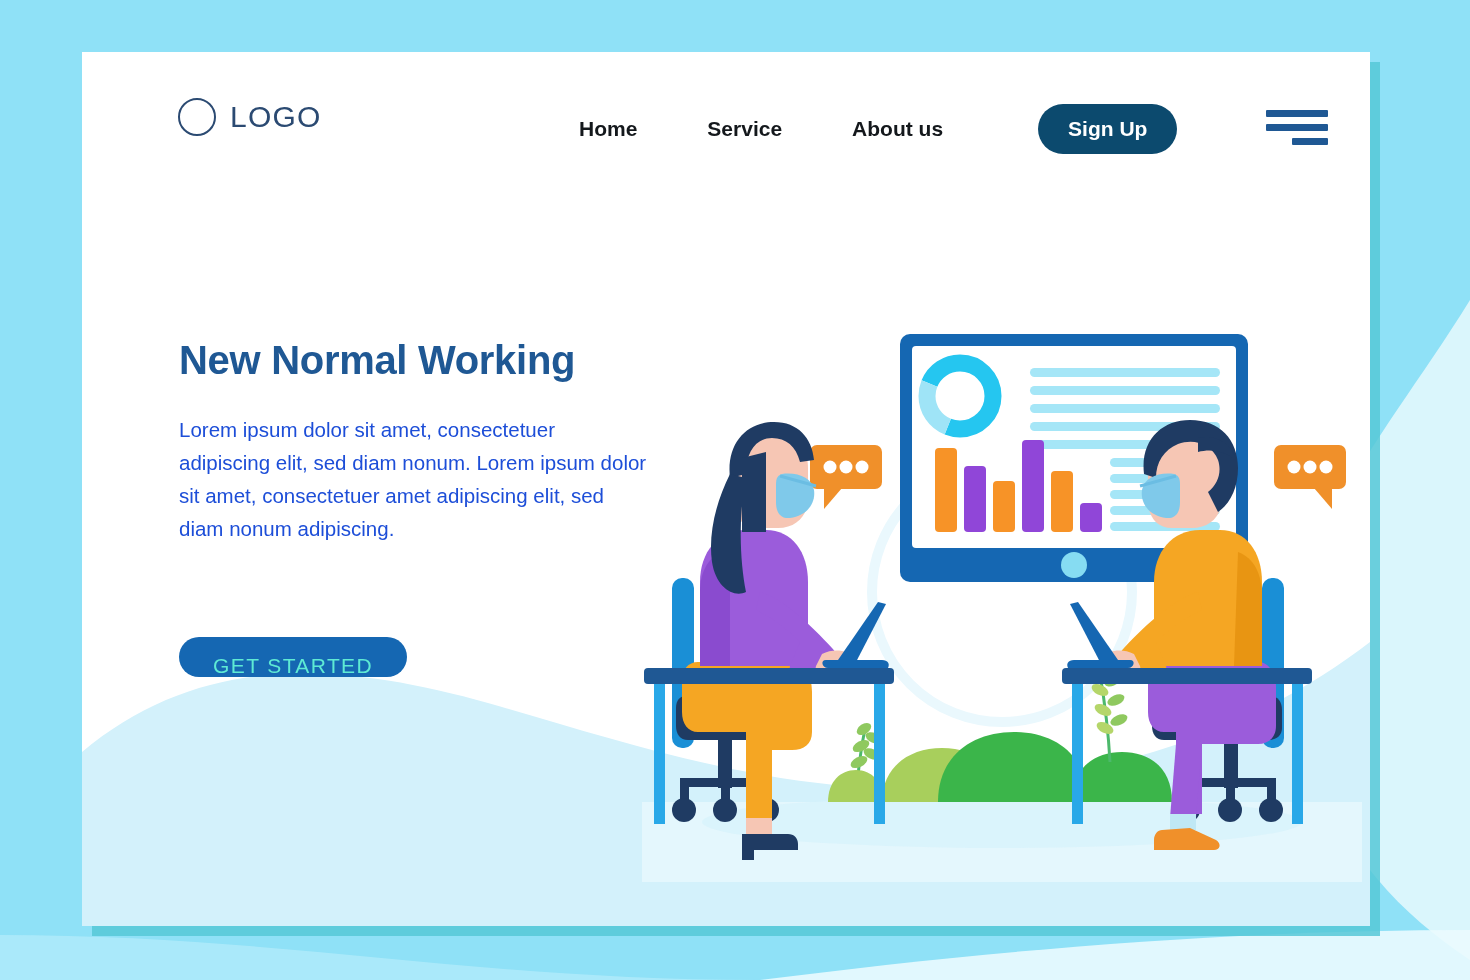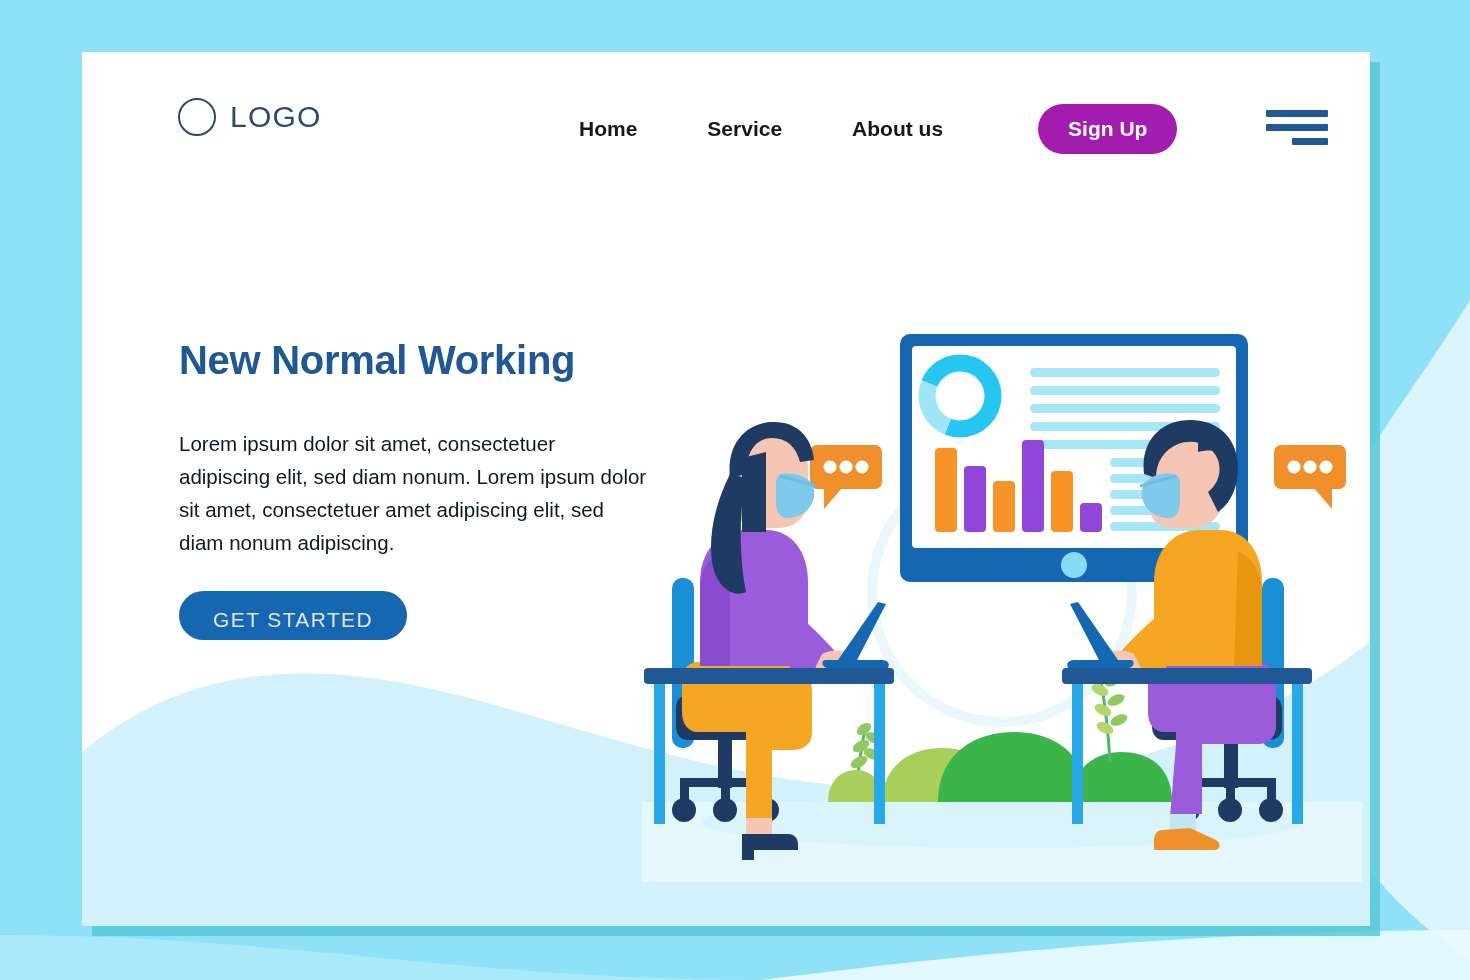--- a/index.html
+++ b/index.html
@@ -45,52 +45,52 @@
     position:absolute; left:470px; top:52px;
     display:flex; align-items:center; gap:16px;
   }
   .nav-link{
     font-size:21px; font-weight:bold; color:#14181c;
     text-decoration:none; padding:0 27px; white-space:nowrap;
     line-height:48px; cursor:pointer;
   }
   .signup-btn{
     margin-left:52px;
-    background:#a21caf; color:#ffffff;
+    background:#0c4a6e; color:#ffffff;
     font-size:21px; font-weight:bold;
     border:none; border-radius:26px;
     padding:0 30px; height:50px; line-height:50px;
     cursor:pointer; white-space:nowrap;
   }
   .burger{
     position:absolute; left:1184px; top:58px;
     width:62px; height:44px; cursor:pointer;
     display:flex; flex-direction:column; align-items:flex-end; gap:7px;
   }
   .burger i{ display:block; height:7px; background:#1f5894; border-radius:1px; }
   .burger i:nth-child(1){ width:62px; }
   .burger i:nth-child(2){ width:62px; }
   .burger i:nth-child(3){ width:36px; }
 
   
   .hero{ position:absolute; left:97px; top:285px; width:500px; z-index:30; }
   .hero-title{
     font-size:40px; font-weight:bold; color:#1f5894;
-    letter-spacing:-0.3px; line-height:1.15; margin-bottom:44px;
+    letter-spacing:-0.3px; line-height:1.15; margin-bottom:30px;
   }
   .hero-body{
-    font-size:20.5px; line-height:33px; color:#0f172a; font-weight:400;
+    font-size:20.5px; line-height:33px; color:#1d4ed8; font-weight:400;
     width:470px;
   }
   .cta{
-    margin-top:32px;
-    display:inline-block; background:#1567b2; color:#e5e5e5;
+    margin-top:92px;
+    display:inline-block; background:#1567b2; color:#5eead4;
     font-size:21px; letter-spacing:1.4px; font-weight:400;
     border:none; border-radius:30px;
-    padding:0 34px; height:49px; line-height:57px; cursor:pointer;
+    padding:0 34px; height:40px; line-height:57px; cursor:pointer;
   }
 
   
   .illus{
     position:absolute; left:560px; top:210px;
     width:720px; height:620px; z-index:20;
   }
   .illus svg{ width:100%; height:100%; display:block; }
 </style>
 </head>

